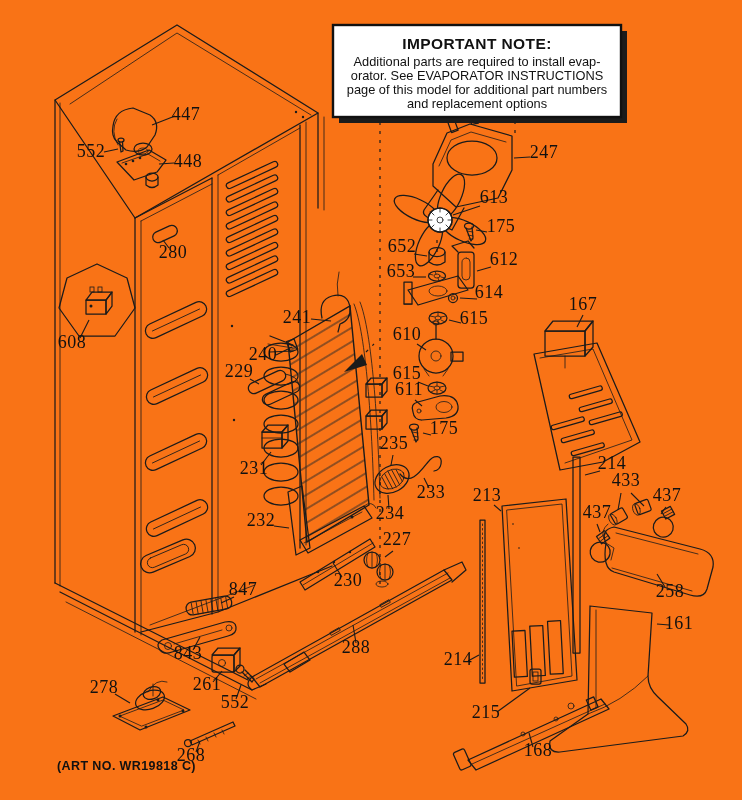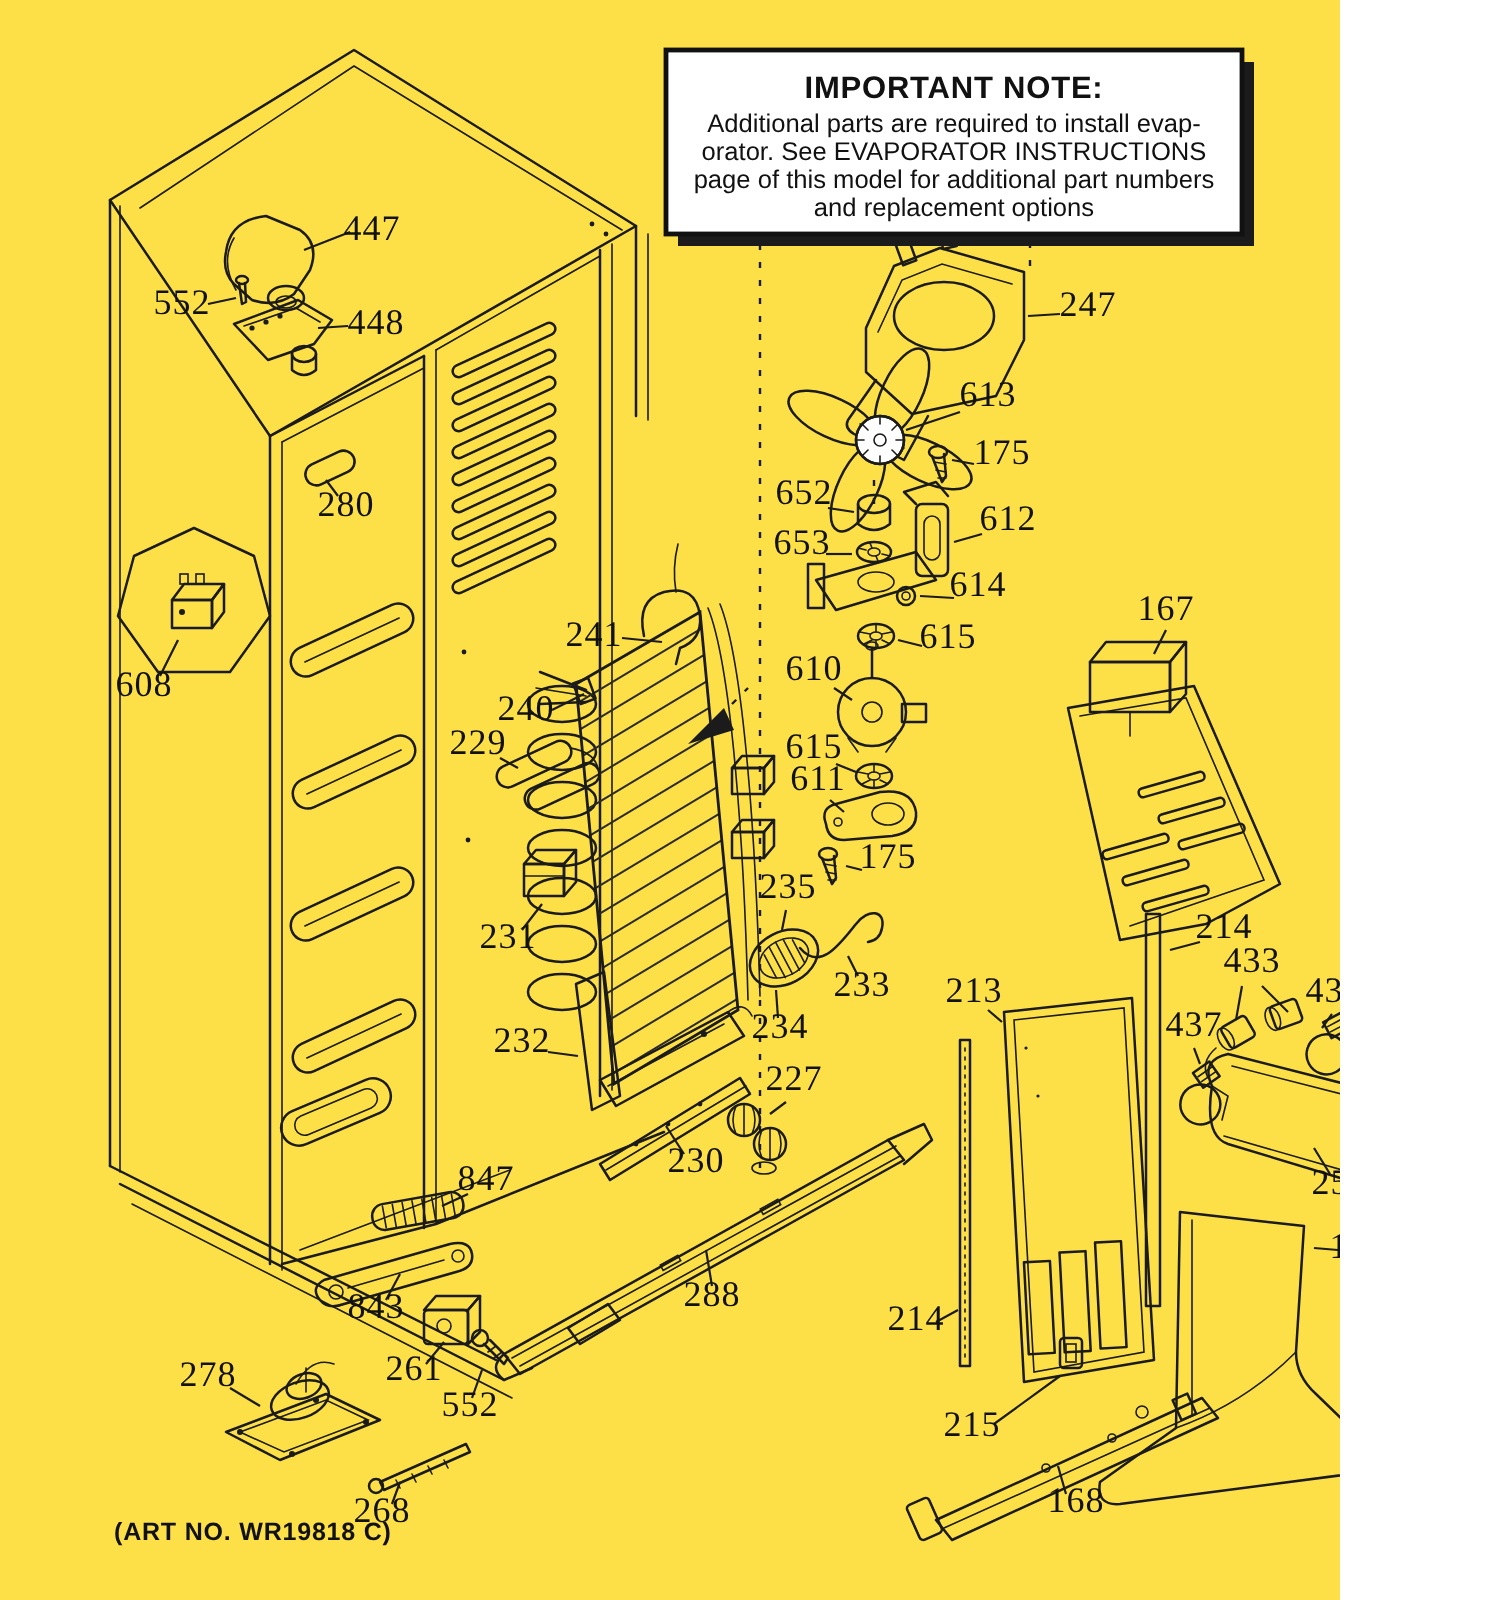--- a/index.html
+++ b/index.html
@@ -1,16 +1,16 @@
 <!DOCTYPE html>
 <html><head>
 <meta charset="utf-8">
 <style>
   html,body{margin:0;padding:0;background:#ffffff;}
-  .page{width:670px;height:800px;position:relative;background:#fde047;overflow:hidden;}
+  .page{width:742px;height:800px;position:relative;background:#f97316;overflow:hidden;}
   svg{display:block;}
   .ln{fill:none;stroke:#1b1b1b;stroke-width:1.25;stroke-linecap:round;stroke-linejoin:round;}
   .thin{fill:none;stroke:#1b1b1b;stroke-width:0.8;stroke-linecap:round;}
   .fillink{fill:#1b1b1b;stroke:none;}
   .white{fill:#ffffff;}
   .dash{fill:none;stroke:#1b1b1b;stroke-width:1.2;stroke-dasharray:3 6;}
   .ldr{stroke:#1b1b1b;stroke-width:1.1;fill:none;}
   .plabel{font:18px "Liberation Serif", serif;fill:#111;text-anchor:middle;letter-spacing:0.5px;}
   .ntitle{font:bold 15.5px "Liberation Sans", sans-serif;fill:#111;text-anchor:middle;letter-spacing:0.4px;}
   .nline{font:12.8px "Liberation Sans", sans-serif;fill:#111;text-anchor:middle;}

